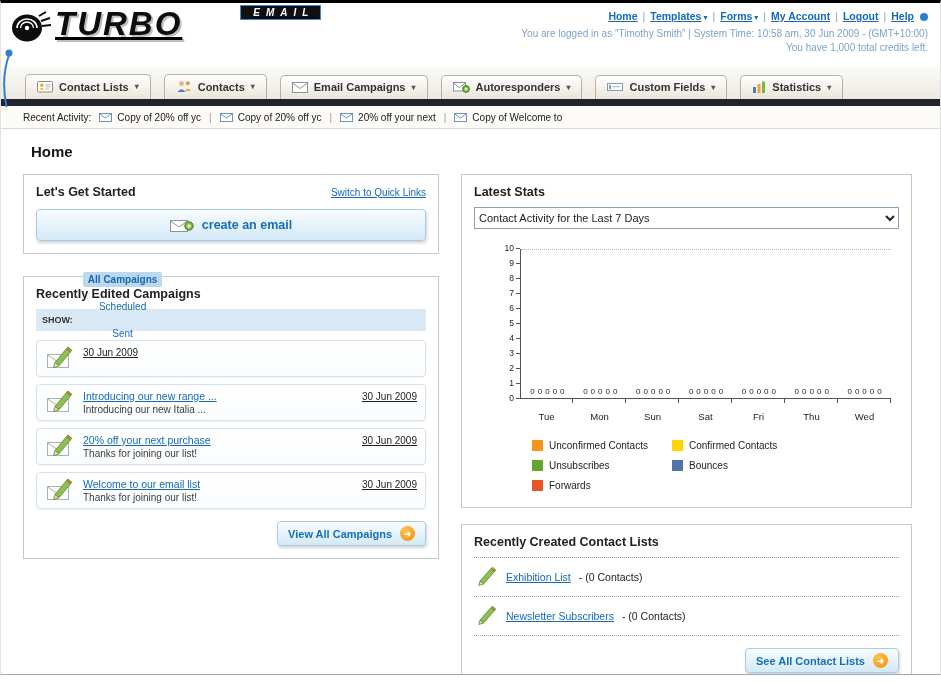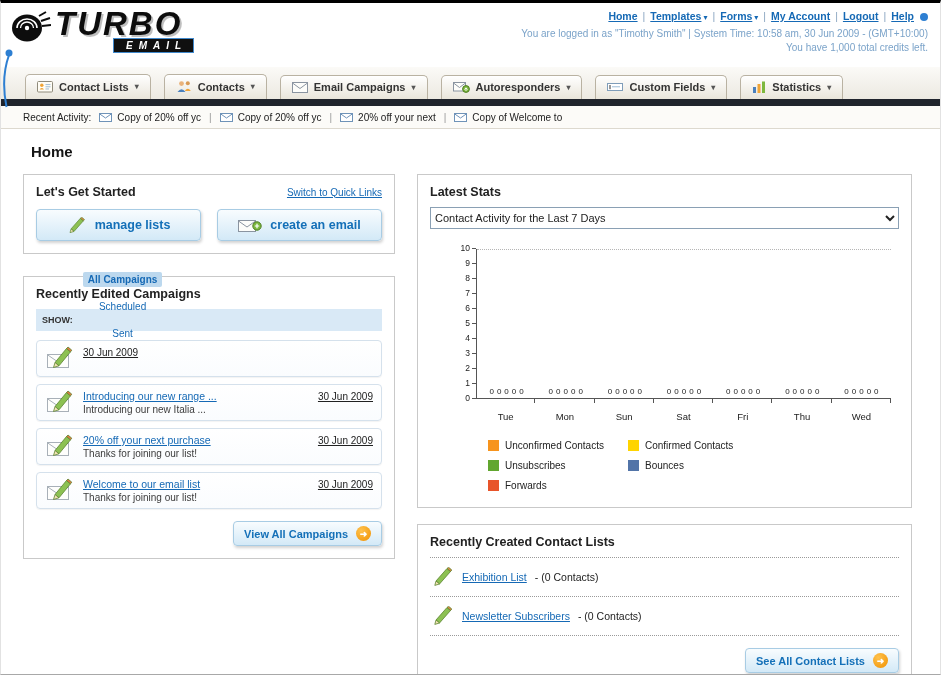--- a/index.html
+++ b/index.html
@@ -4,21 +4,21 @@
 <style>
   * { margin:0; padding:0; box-sizing:border-box; }
   body { background:#fff; font-family:"Liberation Sans", sans-serif; }
   .page { width:941px; height:675px; position:relative; background:#fff;
           border-top:3px solid #000; border-bottom:1px solid #a8a8a8;
           border-left:1px solid #e2e2e2; border-right:1px solid #e2e2e2; overflow:hidden; }
 
   
   .header { position:relative; height:64px; background:#fff; }
   .logo { position:absolute; left:8px; top:4px; display:flex; align-items:flex-start; gap:4px; }
-  .logo-text { display:flex; flex-direction:column; }
+  .logo-text { display:flex; flex-direction:row;text-decoration:underline; }
   .logo-turbo { font-size:33px; font-weight:bold; font-style:italic; letter-spacing:2px;
                 color:#0d0d0d; line-height:1; text-shadow:2px 2px 0 rgba(0,0,0,0.25); }
   .logo-email { display:inline-block; align-self:flex-start; background:#101010; color:#fff;
                 border:1px solid #4189cc; font-size:10px; font-weight:bold; font-style:italic;
                 letter-spacing:6px; padding:1px 6px 1px 12px; margin-left:58px; margin-top:-2px; }
   .swoosh-line { position:absolute; left:0; top:46px; }
   .header-right { position:absolute; right:12px; top:7px; text-align:right; }
   .top-links { font-size:10.5px; }
   .top-link { color:#1569b5; text-decoration:underline; font-weight:bold; }
   .dd-arrow { font-size:8px; color:#1569b5; margin-left:2px; }
@@ -45,21 +45,21 @@
   .ra-label { font-weight:normal; color:#222; }
   .ra-items { display:flex; align-items:center; gap:8px; }
   .ra-item { display:inline-flex; align-items:center; gap:5px; }
   .ra-link { color:#222; text-decoration:none; }
   .ra-sep { color:#999; }
 
   
   .main { padding:8px 28px 0 22px; }
   .page-title { font-size:15px; font-weight:bold; color:#151515; margin:6px 0 14px 8px; }
   .columns { display:flex; gap:22px; align-items:flex-start; }
-  .left-col { width:372px; display:flex; flex-direction:column; gap:22px; }
+  .left-col { width:416px; display:flex; flex-direction:column; gap:22px; }
   .right-col { flex:1; display:flex; flex-direction:column; gap:16px; }
   .panel { border:1px solid #c9c9c9; background:#fff; padding:10px 12px 12px; }
   .panel-title { font-size:12.5px; font-weight:bold; color:#222; }
 
   
   .gs-header { display:flex; justify-content:space-between; align-items:center; }
   .link-small { font-size:10px; color:#1569b5; text-decoration:underline; cursor:pointer; }
   .gs-buttons { display:flex; gap:16px; margin-top:10px; }
   .big-btn { flex:1; height:32px; display:flex; align-items:center; justify-content:center; gap:8px;
              background:linear-gradient(#f8fcfe,#d3e9f7); border:1px solid #a8cce4; border-radius:4px;
@@ -254,28 +254,20 @@
     <div class="columns">
 
       <div class="left-col">
 
         <section class="panel">
           <div class="gs-header">
             <span class="panel-title">Let's Get Started</span>
             <a href="#" class="link-small">Switch to Quick Links</a>
           </div>
           <div class="gs-buttons">
-            <button class="big-btn">
-              <svg width="20" height="17" viewBox="0 0 22 20">
-                <polygon points="4,14 15,1.5 18.5,4.5 7.5,17" fill="#8cc152" stroke="#5a8430" stroke-width="0.8"></polygon>
-                <polygon points="4,14 7.5,17 2.8,18.4" fill="#f2e3b3" stroke="#5a8430" stroke-width="0.8"></polygon>
-                <polygon points="15,1.5 18.5,4.5 19.8,3 16.5,0.2" fill="#d8893f" stroke="#5a8430" stroke-width="0.8"></polygon>
-              </svg>
-              <span>manage lists</span>
-            </button>
             <button class="big-btn">
               <svg width="24" height="15" viewBox="0 0 24 15">
                 <rect x="0.5" y="2.5" width="17" height="11" fill="#fdfdfa" stroke="#8a94a0"></rect>
                 <path d="M0.5 3 L9 9 L17.5 3" fill="none" stroke="#8a94a0"></path>
                 <circle cx="19" cy="8" r="4.2" fill="#7db83e" stroke="#4e7c23"></circle>
                 <path d="M19 5.8 v4.4 M16.8 8 h4.4" stroke="#fff" stroke-width="1.2"></path>
               </svg>
               <span>create an email</span>
             </button>
           </div>

